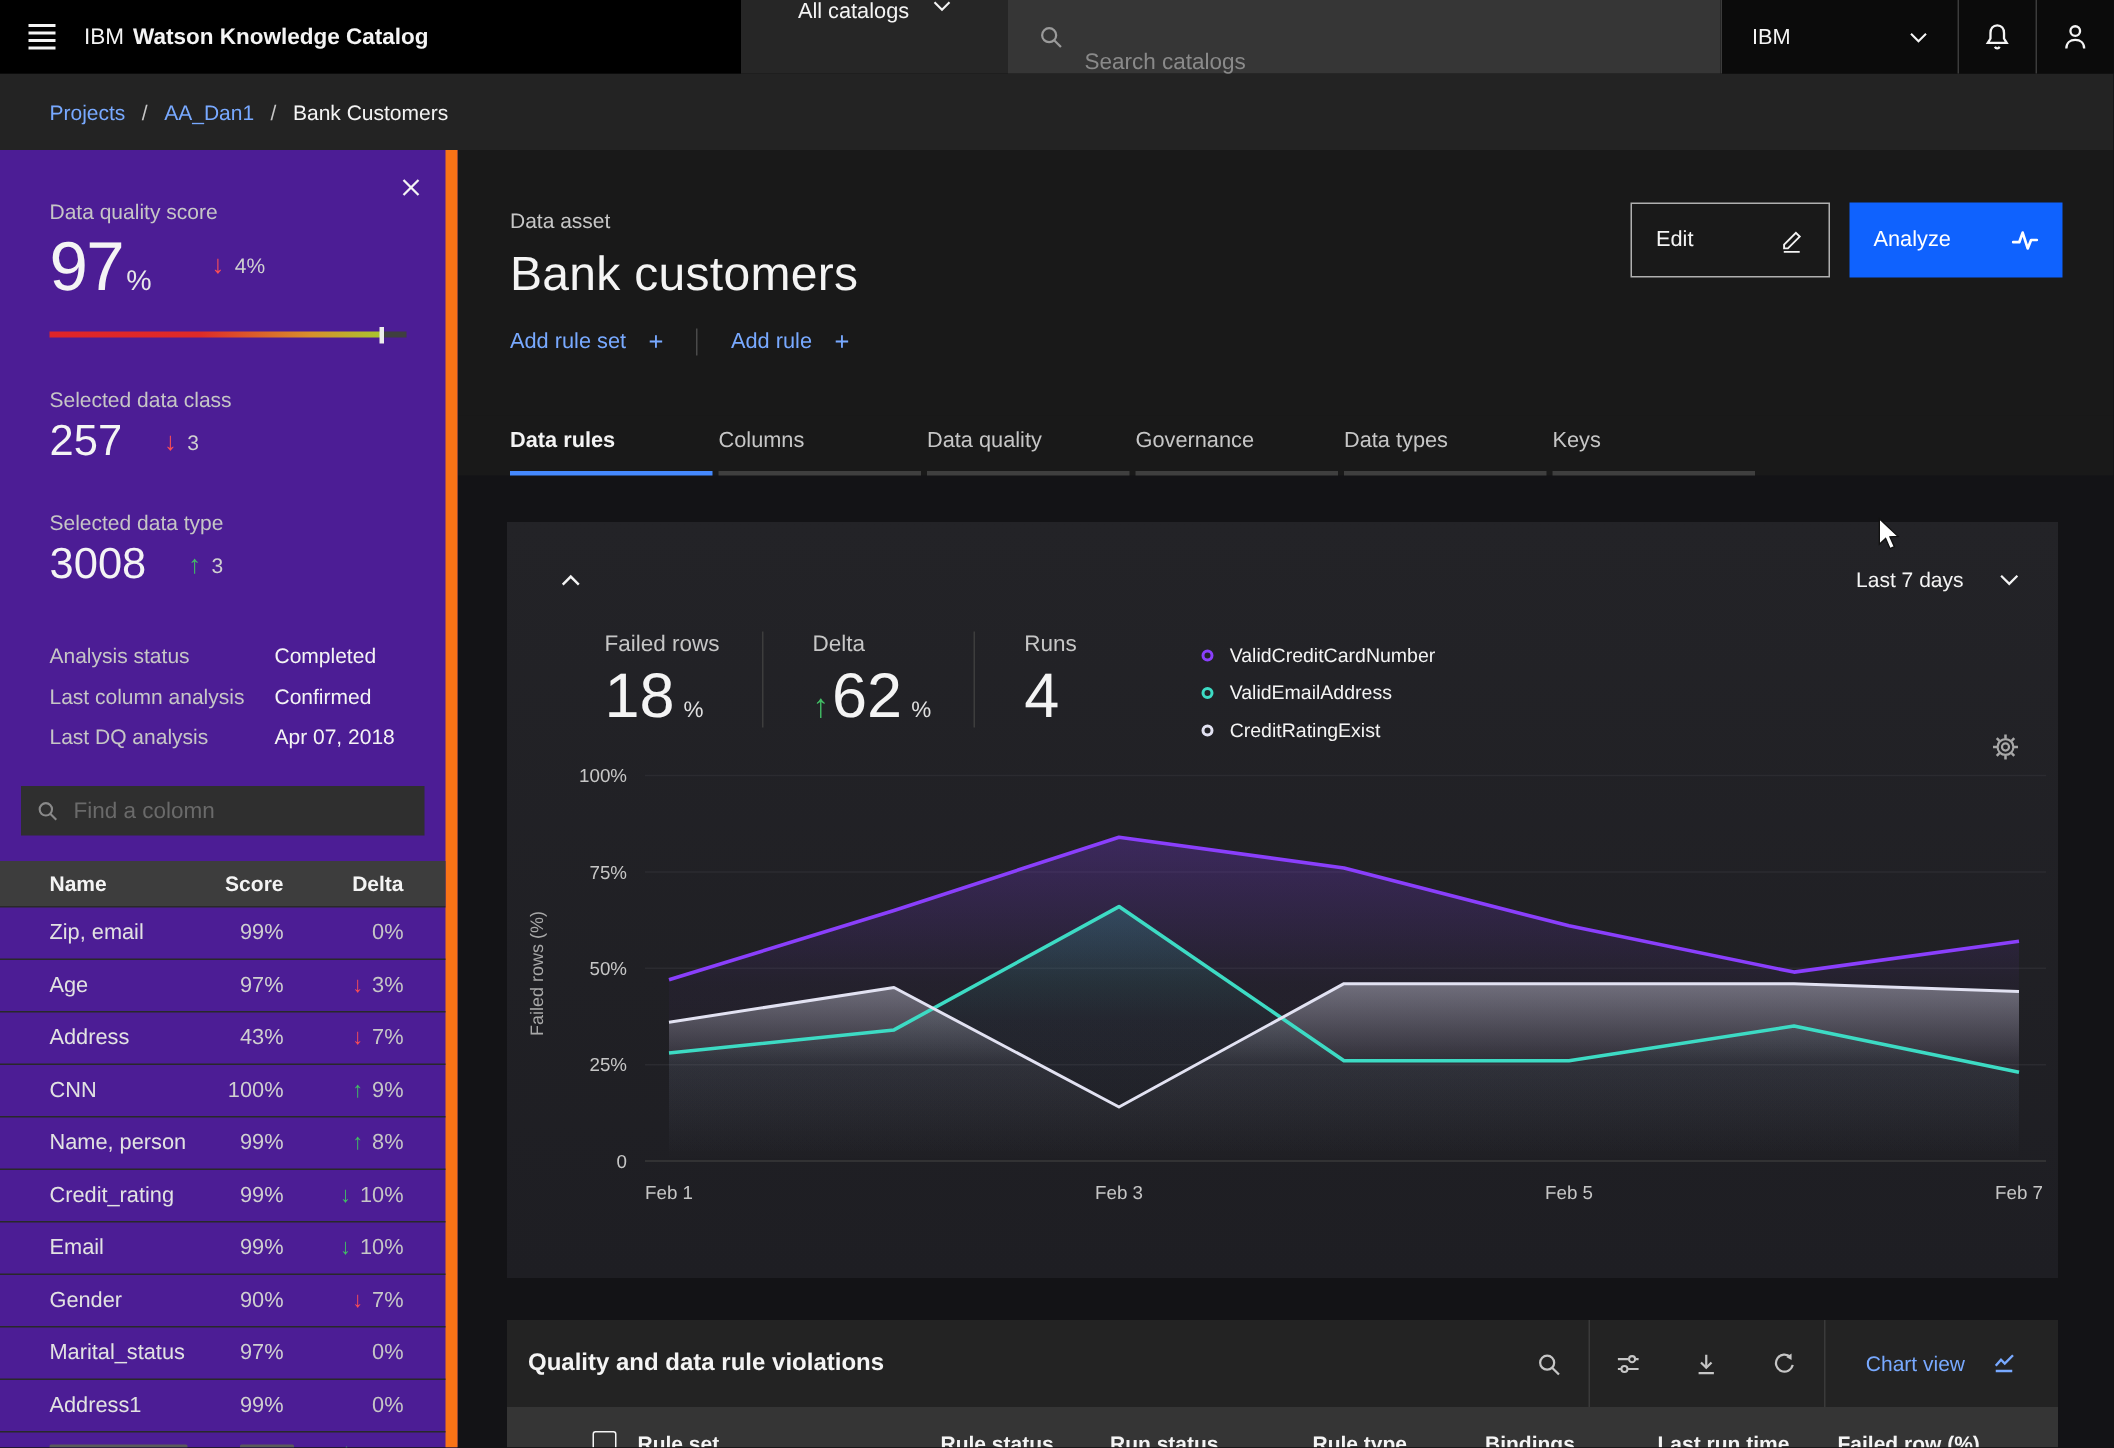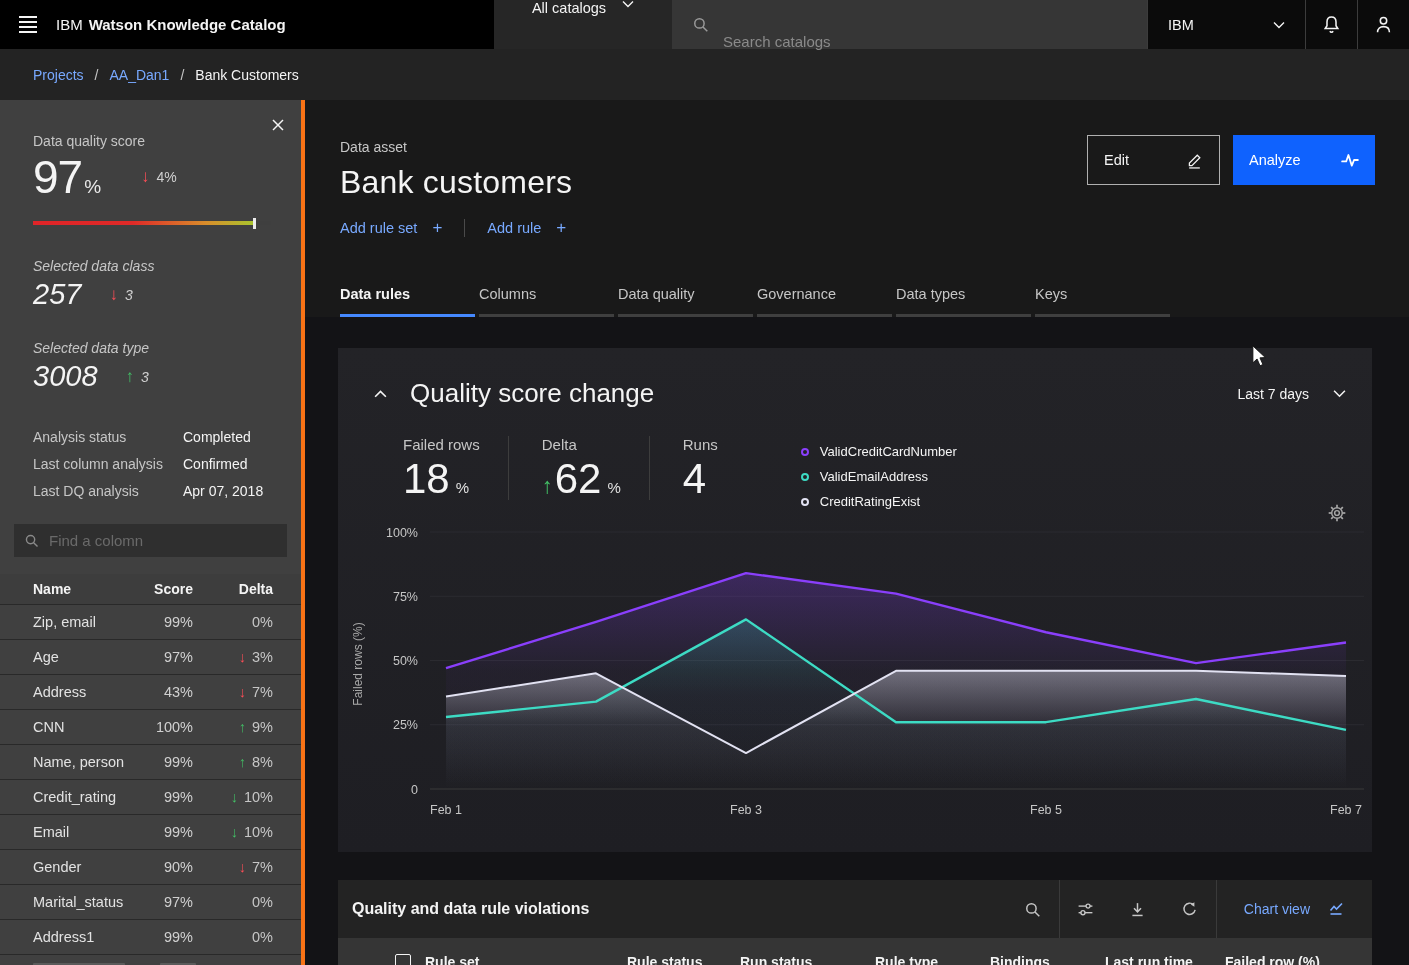--- a/index.html
+++ b/index.html
@@ -25,37 +25,37 @@
   
   .breadcrumb { height:51px; background:#232323; display:flex; align-items:center; padding-left:33px; font-size:14px; gap:11px; }
   .bc-item { color:#78a9ff; cursor:pointer; }
   .bc-item.current { color:#f4f4f4; cursor:default; }
   .bc-sep { color:#c6c6c6; }
 
   
   .layout { display:flex; height:865px; }
 
   
-  .sidebar { width:305px; background:#404040; position:relative; flex-shrink:0; border-right:4px solid #f97316; }
+  .sidebar { width:305px; background:#4c1d95; position:relative; flex-shrink:0; border-right:8px solid #f97316; }
   .sb-close { position:absolute; top:18px; right:16px; background:transparent; border:none; cursor:pointer; }
   .sb-label { font-size:14px; color:#c6c6c6; }
   .score-section { padding:33px 33px 0 33px; }
   .score-row { display:flex; align-items:center; gap:40px; margin-top:4px; }
   .score-big-wrap { display:flex; align-items:baseline; }
   .score-big { font-size:46px; font-weight:300; line-height:1.05; letter-spacing:-1px; }
   .score-unit { font-size:19px; color:#e8e8e8; margin-left:2px; }
   .trend { display:flex; align-items:center; gap:7px; font-size:14px; color:#d0d0d0; }
   .trend .dir-arrow { font-size:17px; }
   .arrow-red { color:#fa4d56; }
   .arrow-green { color:#42be65; }
   .score-bar { margin-top:17px; position:relative; height:11px; width:238px; }
   .bar-track { position:absolute; top:3px; left:0; height:4px; width:222px; background:linear-gradient(90deg,#e02428 0%,#df2a28 45%,#d98e2b 78%,#a8c62e 100%); }
   .bar-tail { position:absolute; top:3px; left:222px; width:16px; height:4px; background:#3f3f3f; }
   .bar-marker { position:absolute; top:0; left:220px; width:3px; height:11px; background:#ececec; }
-  .mini-stat { padding:29px 33px 0;font-style:italic; }
+  .mini-stat { padding:29px 33px 0; }
   .mini-value-row { display:flex; align-items:center; gap:28px; margin-top:4px; }
   .mini-big { font-size:29px; font-weight:300; }
   .details { padding:36px 33px 0; font-size:14px; }
   .detail-row { display:flex; margin-bottom:11px; }
   .detail-label { width:150px; color:#c6c6c6; }
   .detail-value { color:#f4f4f4; }
   .sb-search { margin:25px 14px 0; background:#2f2f2f; height:33px; display:flex; align-items:center; padding:0 10px; gap:10px; }
   .sb-search input { background:transparent; border:none; outline:none; color:#f4f4f4; font-size:15px; flex:1; }
   .sb-search input::placeholder { color:#6a6a6a; }
   .col-table { margin-top:17px; }
@@ -412,21 +412,20 @@
 
     <div class="content">
 
       <section class="chart-card">
         <div class="card-head">
           <button class="collapse-btn">
             <svg width="15" height="11" viewBox="0 0 14 10">
                 <polyline points="2,8 7,3 12,8" fill="none" stroke="#f4f4f4" stroke-width="1.5"></polyline>
               </svg>
           </button>
-          <h2 class="card-title">Quality score change</h2>
           <div class="period">
             <span>Last 7 days</span>
             <svg width="13" height="9" viewBox="0 0 12 8">
                 <polyline points="1,1.5 6,6.5 11,1.5" fill="none" stroke="#f4f4f4" stroke-width="1.4"></polyline>
               </svg>
           </div>
         </div>
 
         <div class="stats-row">
           <div class="stat">

